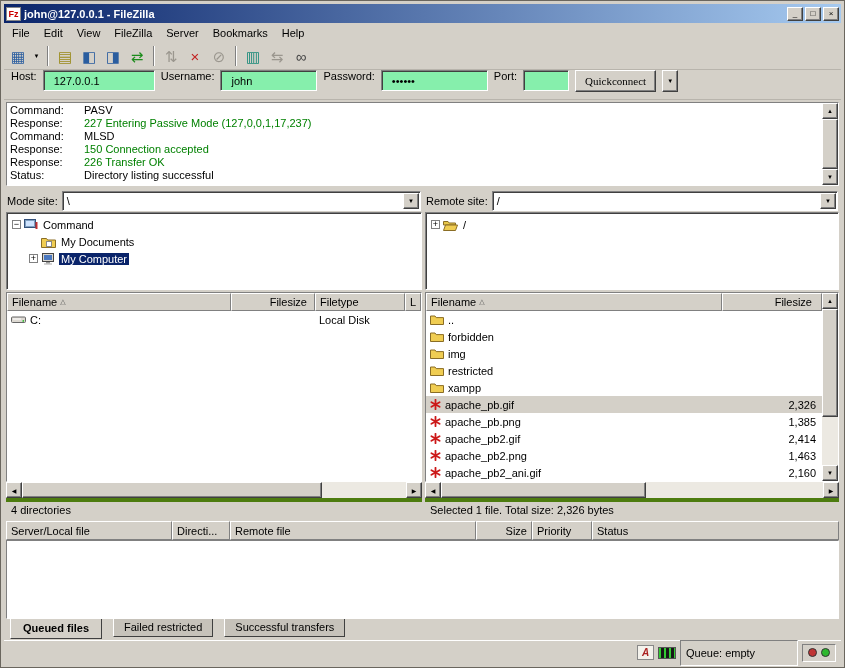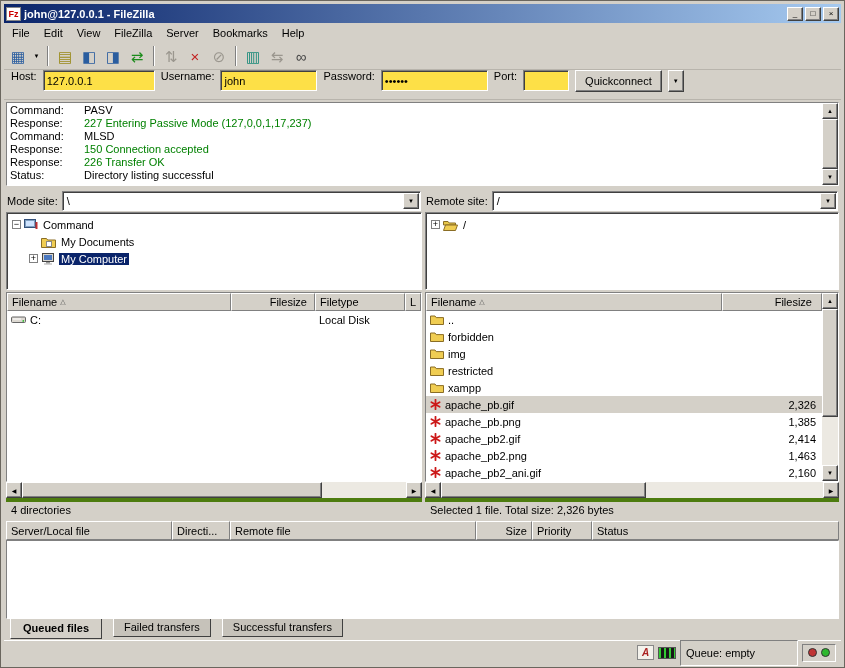--- a/index.html
+++ b/index.html
@@ -27,23 +27,23 @@
   .tbg{font-size:15px;line-height:1}
   .tbi.dd{width:13px}
   .tbi.dd .tbg{font-size:6px;color:#000}
   .tbi.sep{width:2px;height:20px;border-left:1px solid #808080;border-right:1px solid #fff;margin:0 4px}
   .c-blue{color:#2a5d9f}.c-olive{color:#9a8a1a}.c-green{color:#1c8c1c}.c-red{color:#c22222}
   .c-dim{color:#9a968e}.c-teal{color:#1a8a7a}.c-dark{color:#444}
 
   
   .qcbar{height:30px;flex:none;display:flex;align-items:flex-start;gap:6px;padding:0 7px;border-bottom:1px solid #b8b4ac}
   .qcbar label{white-space:nowrap}
-  .ti{height:21px;font-family:inherit;font-size:11px;padding:2px 3px;background:#fde047;border:1px solid;border-color:#808080 #fff #fff #808080;box-shadow:inset 1px 1px 0 #404040}
+  .ti{height:21px;font-family:inherit;font-size:11px;padding:2px 10px;background:#86efac;border:1px solid;border-color:#808080 #fff #fff #808080;box-shadow:inset 1px 1px 0 #404040}
   .w-host{width:112px}.w-user{width:97px}.w-pass{width:107px}.w-port{width:46px}
-  .btn3d{height:22px;font-family:Liberation Sans, sans-serif;font-size:11px;padding:0 9px;cursor:default}
+  .btn3d{height:22px;font-family:Liberation Serif, serif;font-size:11px;padding:0 9px;cursor:default}
   .qcdd{width:16px;padding:0;font-size:6px}
 
   
   .logwrap{height:84px;flex:none;margin:2px;display:flex;background:#fff;border:1px solid;border-color:#808080 #fff #fff #808080}
   .logbody{flex:1;overflow:hidden;padding:1px 3px}
   .logline{display:flex;height:13px;line-height:13px;white-space:nowrap}
   .loglabel{width:74px;flex:none}
   .logtext.green{color:var(--green,#008000)}
   .logtext.k{color:#000}
 
@@ -575,21 +575,21 @@
 
       <span class="qcol">Priority</span>
 
       <span class="qcol">Status</span>
     </div>
   <div class="queuebody"></div>
   <div class="tabsrow">
 
       <span class="qtab active">Queued files</span>
 
-      <span class="qtab">Failed transfers</span>
+      <span class="qtab">Failed restricted</span>
 
       <span class="qtab">Successful transfers</span>
     </div>
 
   <div class="statusbar">
     <span class="sb-spacer"></span>
     <span class="sb-type">A</span>
     <span class="sb-chip"></span>
     <span class="sb-queue">Queue: empty</span>
     <span class="sb-leds">

